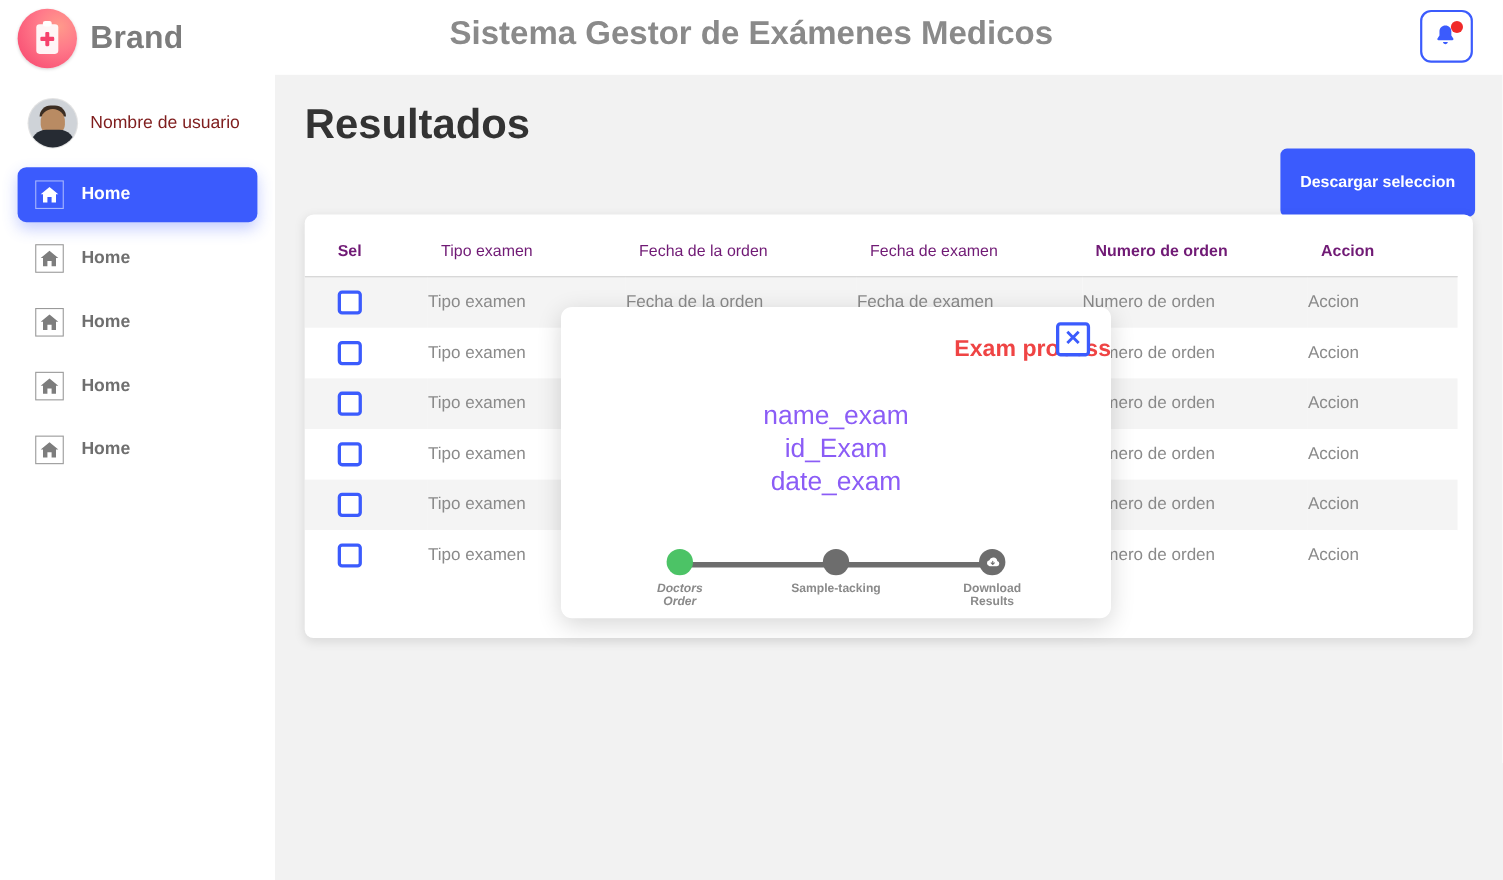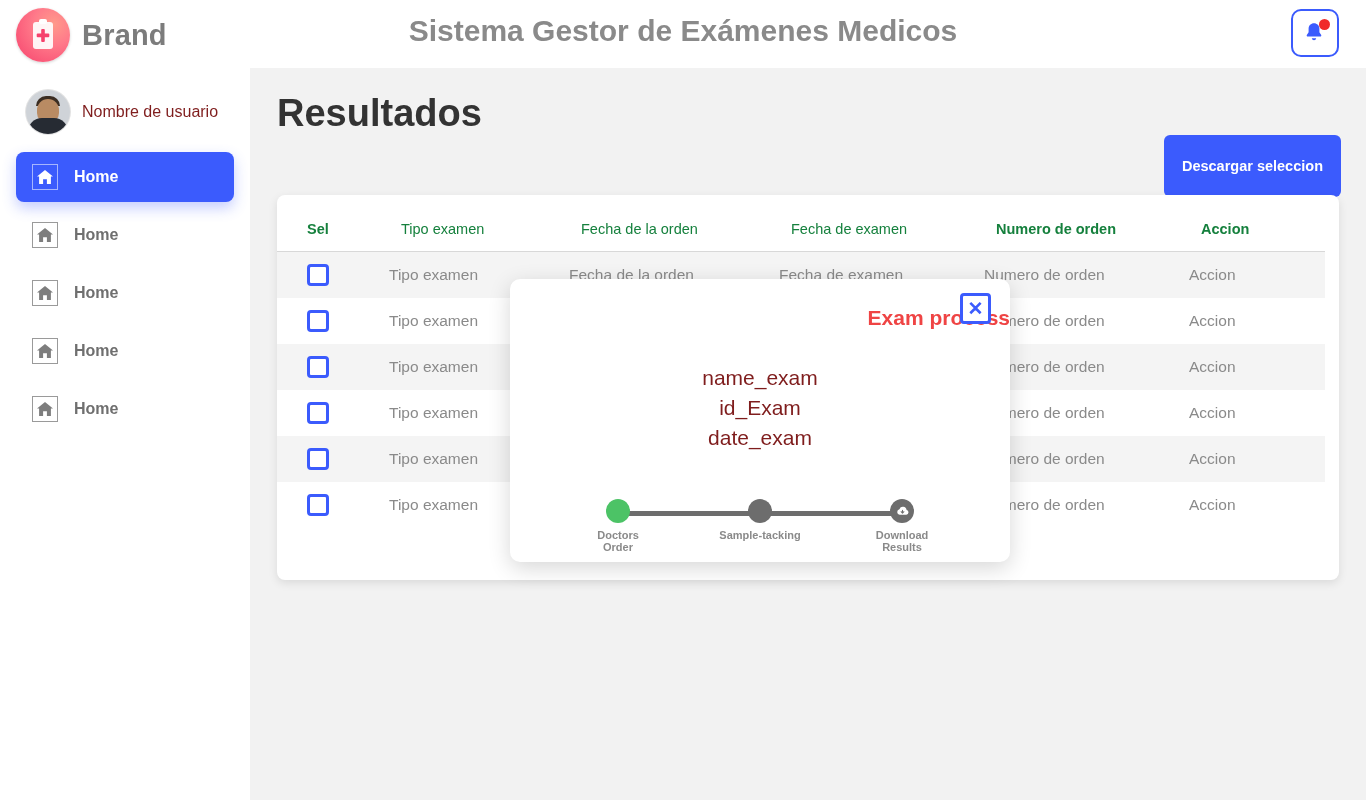--- a/index.html
+++ b/index.html
@@ -107,21 +107,21 @@
   }
 
   .card {
     position: absolute; left: 27px; top: 127px; width: 1062px; height: 385px;
     background: #ffffff; border-radius: 8px;
     box-shadow: 0 3px 10px rgba(0,0,0,.10);
     overflow: hidden;
   }
   table.results { width: 1048px; border-collapse: collapse; margin-left: 0px; table-layout: fixed; }
   table.results th {
-    color: #15803d; font-size: 14.5px; text-align: left;
+    color: #701a75; font-size: 14.5px; text-align: left;
     padding: 26px 0 14px 12px; border-bottom: 1px solid #d8d8d8;
     font-weight: bold;
   }
   table.results th.light { font-weight: normal; }
   table.results td {
     color: #8a8a8a; font-size: 15.5px; text-align: left;
     height: 46px; padding: 0; vertical-align: middle;
   }
   table.results tbody tr:nth-child(odd) { background: #f4f4f4; }
   table.results tbody tr:nth-child(even) { background: #ffffff; }
@@ -148,21 +148,21 @@
   }
   .modal-close {
     position: absolute; right: 19px; top: 14px;
     width: 31px; height: 31px; border: 3px solid #3b5bfd; border-radius: 4px;
     background: #ffffff; color: #3b5bfd; font-size: 19px; font-weight: bold;
     display: flex; align-items: center; justify-content: center; cursor: pointer;
     line-height: 1;
   }
   .modal-lines {
     position: absolute; left: 0; right: 0; top: 84px; text-align: center;
-    color: #7f1d1d; font-size: 21px; line-height: 30px;
+    color: #8b5cf6; font-size: 24px; line-height: 30px;
   }
   .stepper {
     position: absolute; left: 52px; right: 52px; top: 215px; height: 60px;
   }
   .stepper-track {
     position: absolute; left: 56px; right: 56px; top: 17px; height: 5px;
     background: #6d6d6d; border-radius: 3px;
   }
   .step {
     position: absolute; top: 0; width: 112px; text-align: center;
@@ -355,21 +355,21 @@
 
     <div class="modal-lines">
       <div>name_exam</div>
       <div>id_Exam</div>
       <div>date_exam</div>
     </div>
 
     <div class="stepper">
       <div class="stepper-track"></div>
 
-      <div class="step" style="left:0;">
+      <div class="step" style="left:0;font-style:italic;">
         <div class="step-dot done"></div>
         <div class="step-label">Doctors
 Order</div>
       </div>
 
       <div class="step" style="left:284px;">
         <div class="step-dot">
           <svg width="15" height="15" viewBox="0 0 16 16" aria-hidden="true">
             <path d="M12.4 6.4A4 4 0 0 0 4.7 5.6 3 3 0 0 0 5 11.5h7.1a2.6 2.6 0 0 0 .3-5.1z" fill="#ffffff"></path>
             <path d="M8 6.6v3.1m0 0 1.5-1.5M8 9.7 6.5 8.2" stroke="#6d6d6d" stroke-width="1.1" fill="none" stroke-linecap="round"></path>

